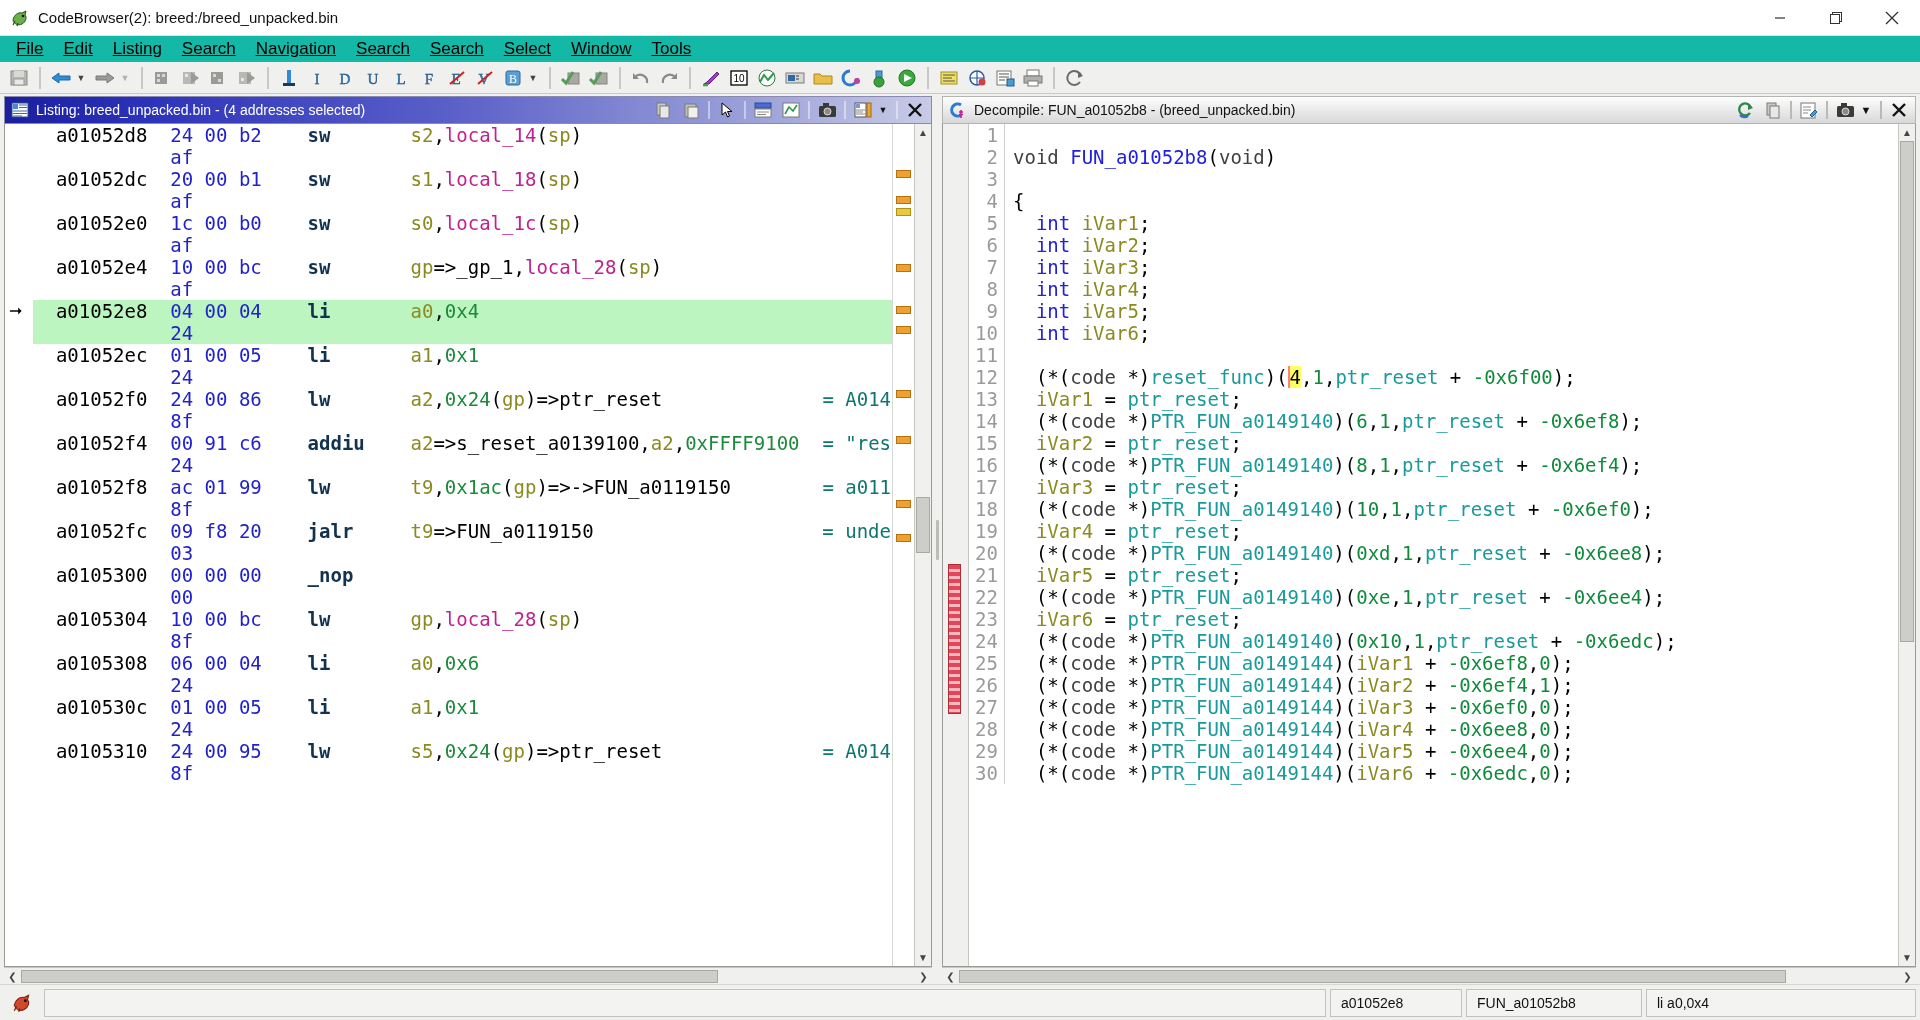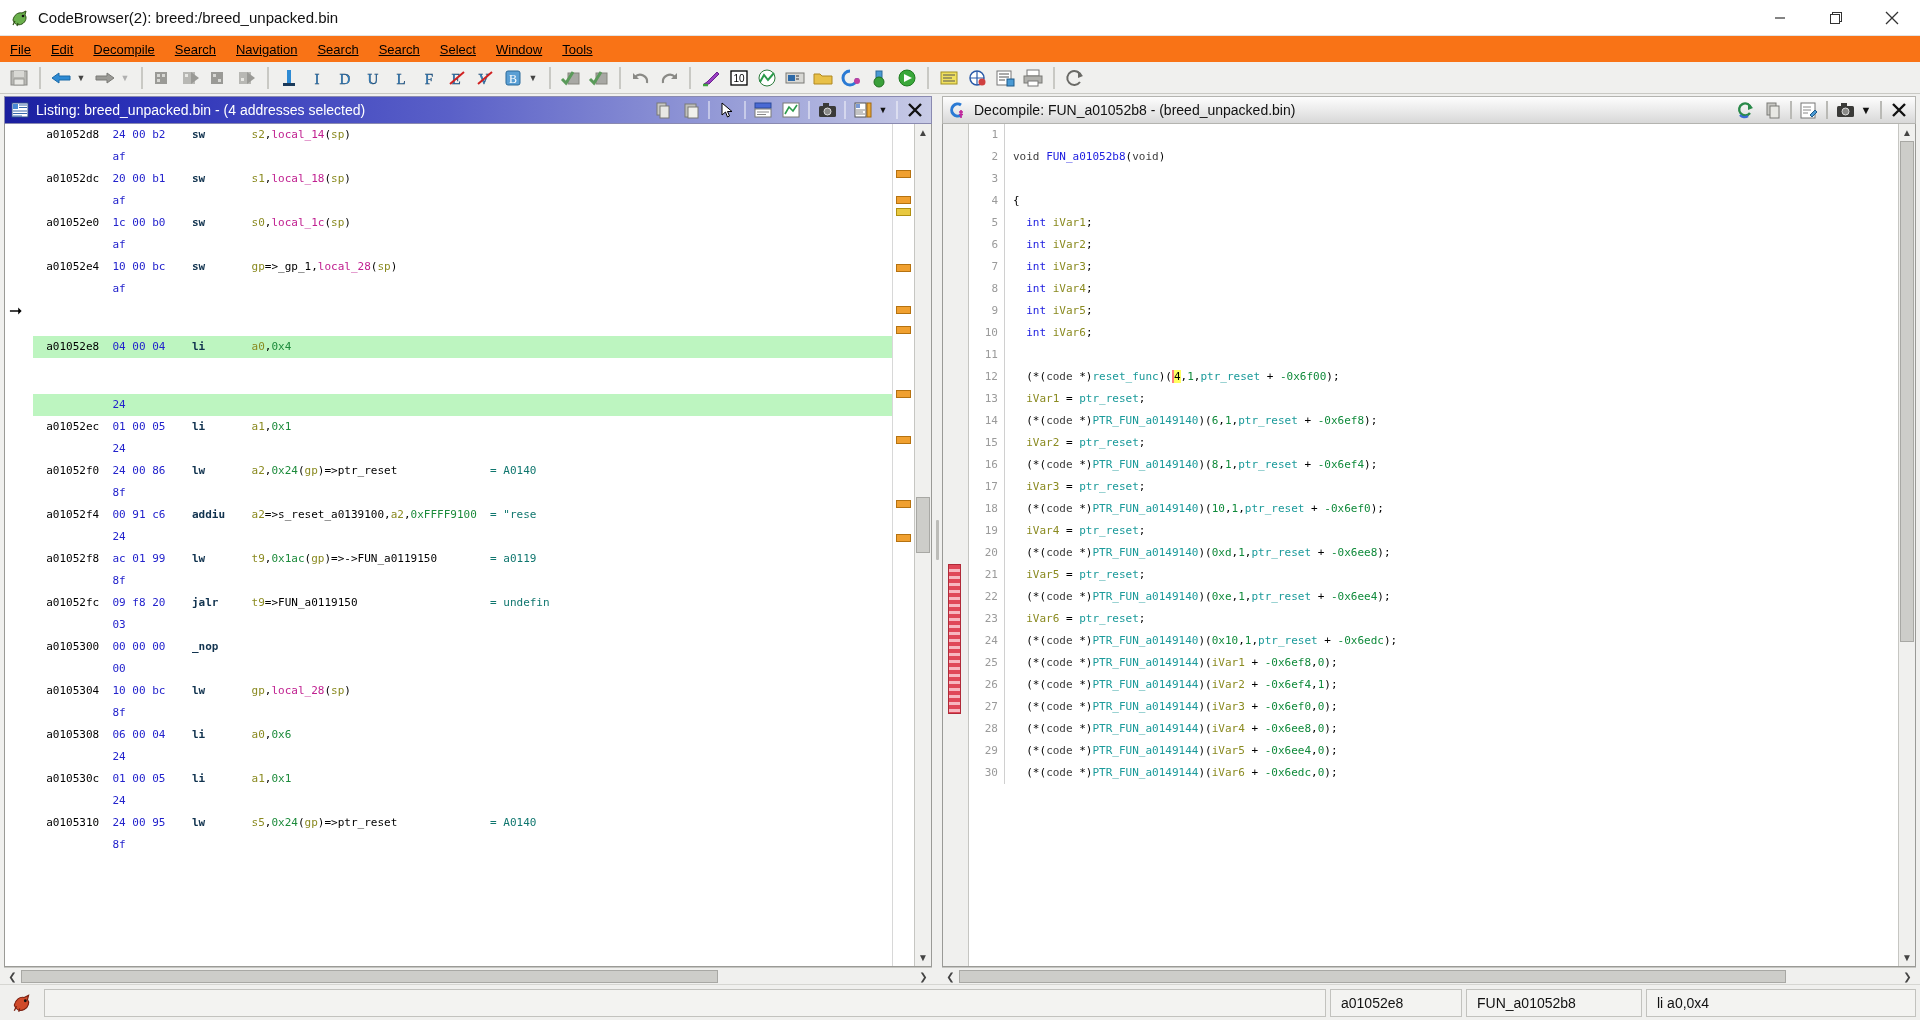--- a/index.html
+++ b/index.html
@@ -27,23 +27,24 @@
   .win-btn {
     width: 56px; height: 36px;
     display: flex; align-items: center; justify-content: center;
     color: #333;
   }
   .win-btn svg { display:block; }
 
   
   .menubar {
     height: 26px; min-height: 26px;
-    background: #f97316;
+    background: #14b8a6;
     display: flex; align-items: center;
-    font-size: 13px; color: #000;
+    padding-left: 6px;
+    font-size: 17px; color: #000;
   }
   .menu-item { padding: 3px 10px; white-space: nowrap; }
   .menu-item u { text-decoration: underline; }
 
   
   .toolbar {
     height: 32px; min-height: 32px;
     background: #f0f0ee;
     display: flex; align-items: center;
     padding-left: 6px; gap: 2px;
@@ -103,36 +104,36 @@
     border-top: none;
     position: relative;
   }
   .code-scroll {
     flex: 1 1 auto; min-width: 0;
     position: relative; overflow: hidden;
     background: #fff;
   }
   .mono {
     font-family: "DejaVu Sans Mono", "Liberation Mono", monospace;
-    font-size: 11px;
+    font-size: 19px;
     line-height: 22px;
     white-space: pre;
   }
 
   
   .lst-gutter {
     width: 28px; flex: 0 0 28px;
     background: #fff;
     position: relative;
     border-right: 0;
   }
   .lst-arrow { position: absolute; left: 4px; font-size: 16px; color:#000; line-height:1;}
   .lst-rows { position: relative; }
   .lrow { height: 22px; position: relative; }
-  .lrow.sel { background: #bdf5c0; margin-top: 36px; }
+  .lrow.sel { background: #bdf5c0; }
   .c-addr { color: #000; }
   .c-bytes { color: #2222cc; }
   .c-mnem { color: #11334f; font-weight: 700; }
   .c-reg { color: #8a8a20; }
   .c-num { color: #1b8a3a; }
   .c-local { color: #c02090; }
   .c-sym { color: #000; }
   .c-cmt { color: #0f766e; }
 
   
@@ -245,21 +246,21 @@
   <div class="win-btn close">
     <svg width="14" height="14" viewBox="0 0 14 14">
         <path d="M1 1 L13 13 M13 1 L1 13" stroke="currentColor" stroke-width="1.3"></path>
       </svg>
   </div>
 </div>
 
 <div class="menubar">
   <div class="menu-item"><u>File</u></div>
   <div class="menu-item"><u>Edit</u></div>
-  <div class="menu-item"><u>Decompile</u></div>
+  <div class="menu-item"><u>Listing</u></div>
   <div class="menu-item"><u>Search</u></div>
   <div class="menu-item"><u>Navigation</u></div>
   <div class="menu-item"><u>Search</u></div>
   <div class="menu-item"><u>Search</u></div>
   <div class="menu-item"><u>Select</u></div>
   <div class="menu-item"><u>Window</u></div>
   <div class="menu-item"><u>Tools</u></div>
 </div>
 
 <div class="toolbar">

